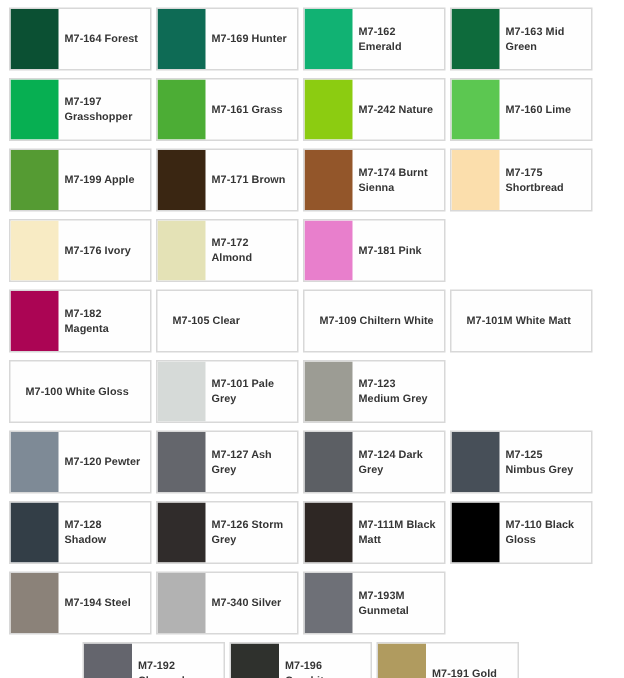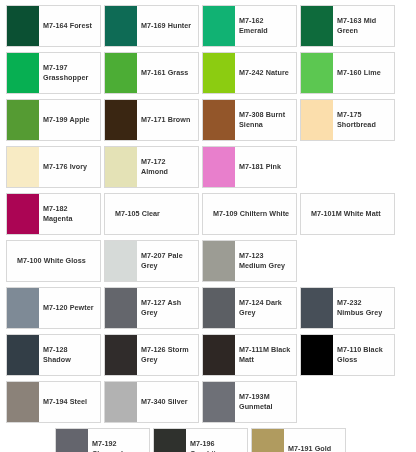--- a/index.html
+++ b/index.html
@@ -136,21 +136,21 @@
       </div>
       <div class="swatch-card">
         <div class="swatch-chip" style="background: rgb(58, 38, 18); --c: #3A2612;"></div>
         <div class="swatch-label-wrap">
           <div class="swatch-label">M7-171 Brown</div>
         </div>
       </div>
       <div class="swatch-card">
         <div class="swatch-chip" style="background: rgb(147, 86, 42); --c: #93562A;"></div>
         <div class="swatch-label-wrap">
-          <div class="swatch-label">M7-308 Burnt Sienna</div>
+          <div class="swatch-label">M7-174 Burnt Sienna</div>
         </div>
       </div>
       <div class="swatch-card">
         <div class="swatch-chip" style="background: rgb(251, 222, 172); --c: #FBDEAC;"></div>
         <div class="swatch-label-wrap">
           <div class="swatch-label">M7-175 Shortbread</div>
         </div>
       </div>
     </div>
     <div class="swatch-row">
@@ -198,21 +198,21 @@
     </div>
     <div class="swatch-row">
       <div class="swatch-card no-chip">
         <div class="swatch-label-wrap">
           <div class="swatch-label">M7-100 White Gloss</div>
         </div>
       </div>
       <div class="swatch-card">
         <div class="swatch-chip" style="background: rgb(214, 218, 216); --c: #D6DAD8;"></div>
         <div class="swatch-label-wrap">
-          <div class="swatch-label">M7-207 Pale Grey</div>
+          <div class="swatch-label">M7-101 Pale Grey</div>
         </div>
       </div>
       <div class="swatch-card">
         <div class="swatch-chip" style="background: rgb(156, 156, 148); --c: #9C9C94;"></div>
         <div class="swatch-label-wrap">
           <div class="swatch-label">M7-123 Medium Grey</div>
         </div>
       </div>
     </div>
     <div class="swatch-row">
@@ -230,21 +230,21 @@
       </div>
       <div class="swatch-card">
         <div class="swatch-chip" style="background: rgb(92, 95, 100); --c: #5C5F64;"></div>
         <div class="swatch-label-wrap">
           <div class="swatch-label">M7-124 Dark Grey</div>
         </div>
       </div>
       <div class="swatch-card">
         <div class="swatch-chip" style="background: rgb(71, 79, 88); --c: #474F58;"></div>
         <div class="swatch-label-wrap">
-          <div class="swatch-label">M7-232 Nimbus Grey</div>
+          <div class="swatch-label">M7-125 Nimbus Grey</div>
         </div>
       </div>
     </div>
     <div class="swatch-row">
       <div class="swatch-card">
         <div class="swatch-chip" style="background: rgb(51, 62, 71); --c: #333E47;"></div>
         <div class="swatch-label-wrap">
           <div class="swatch-label">M7-128 Shadow</div>
         </div>
       </div>

